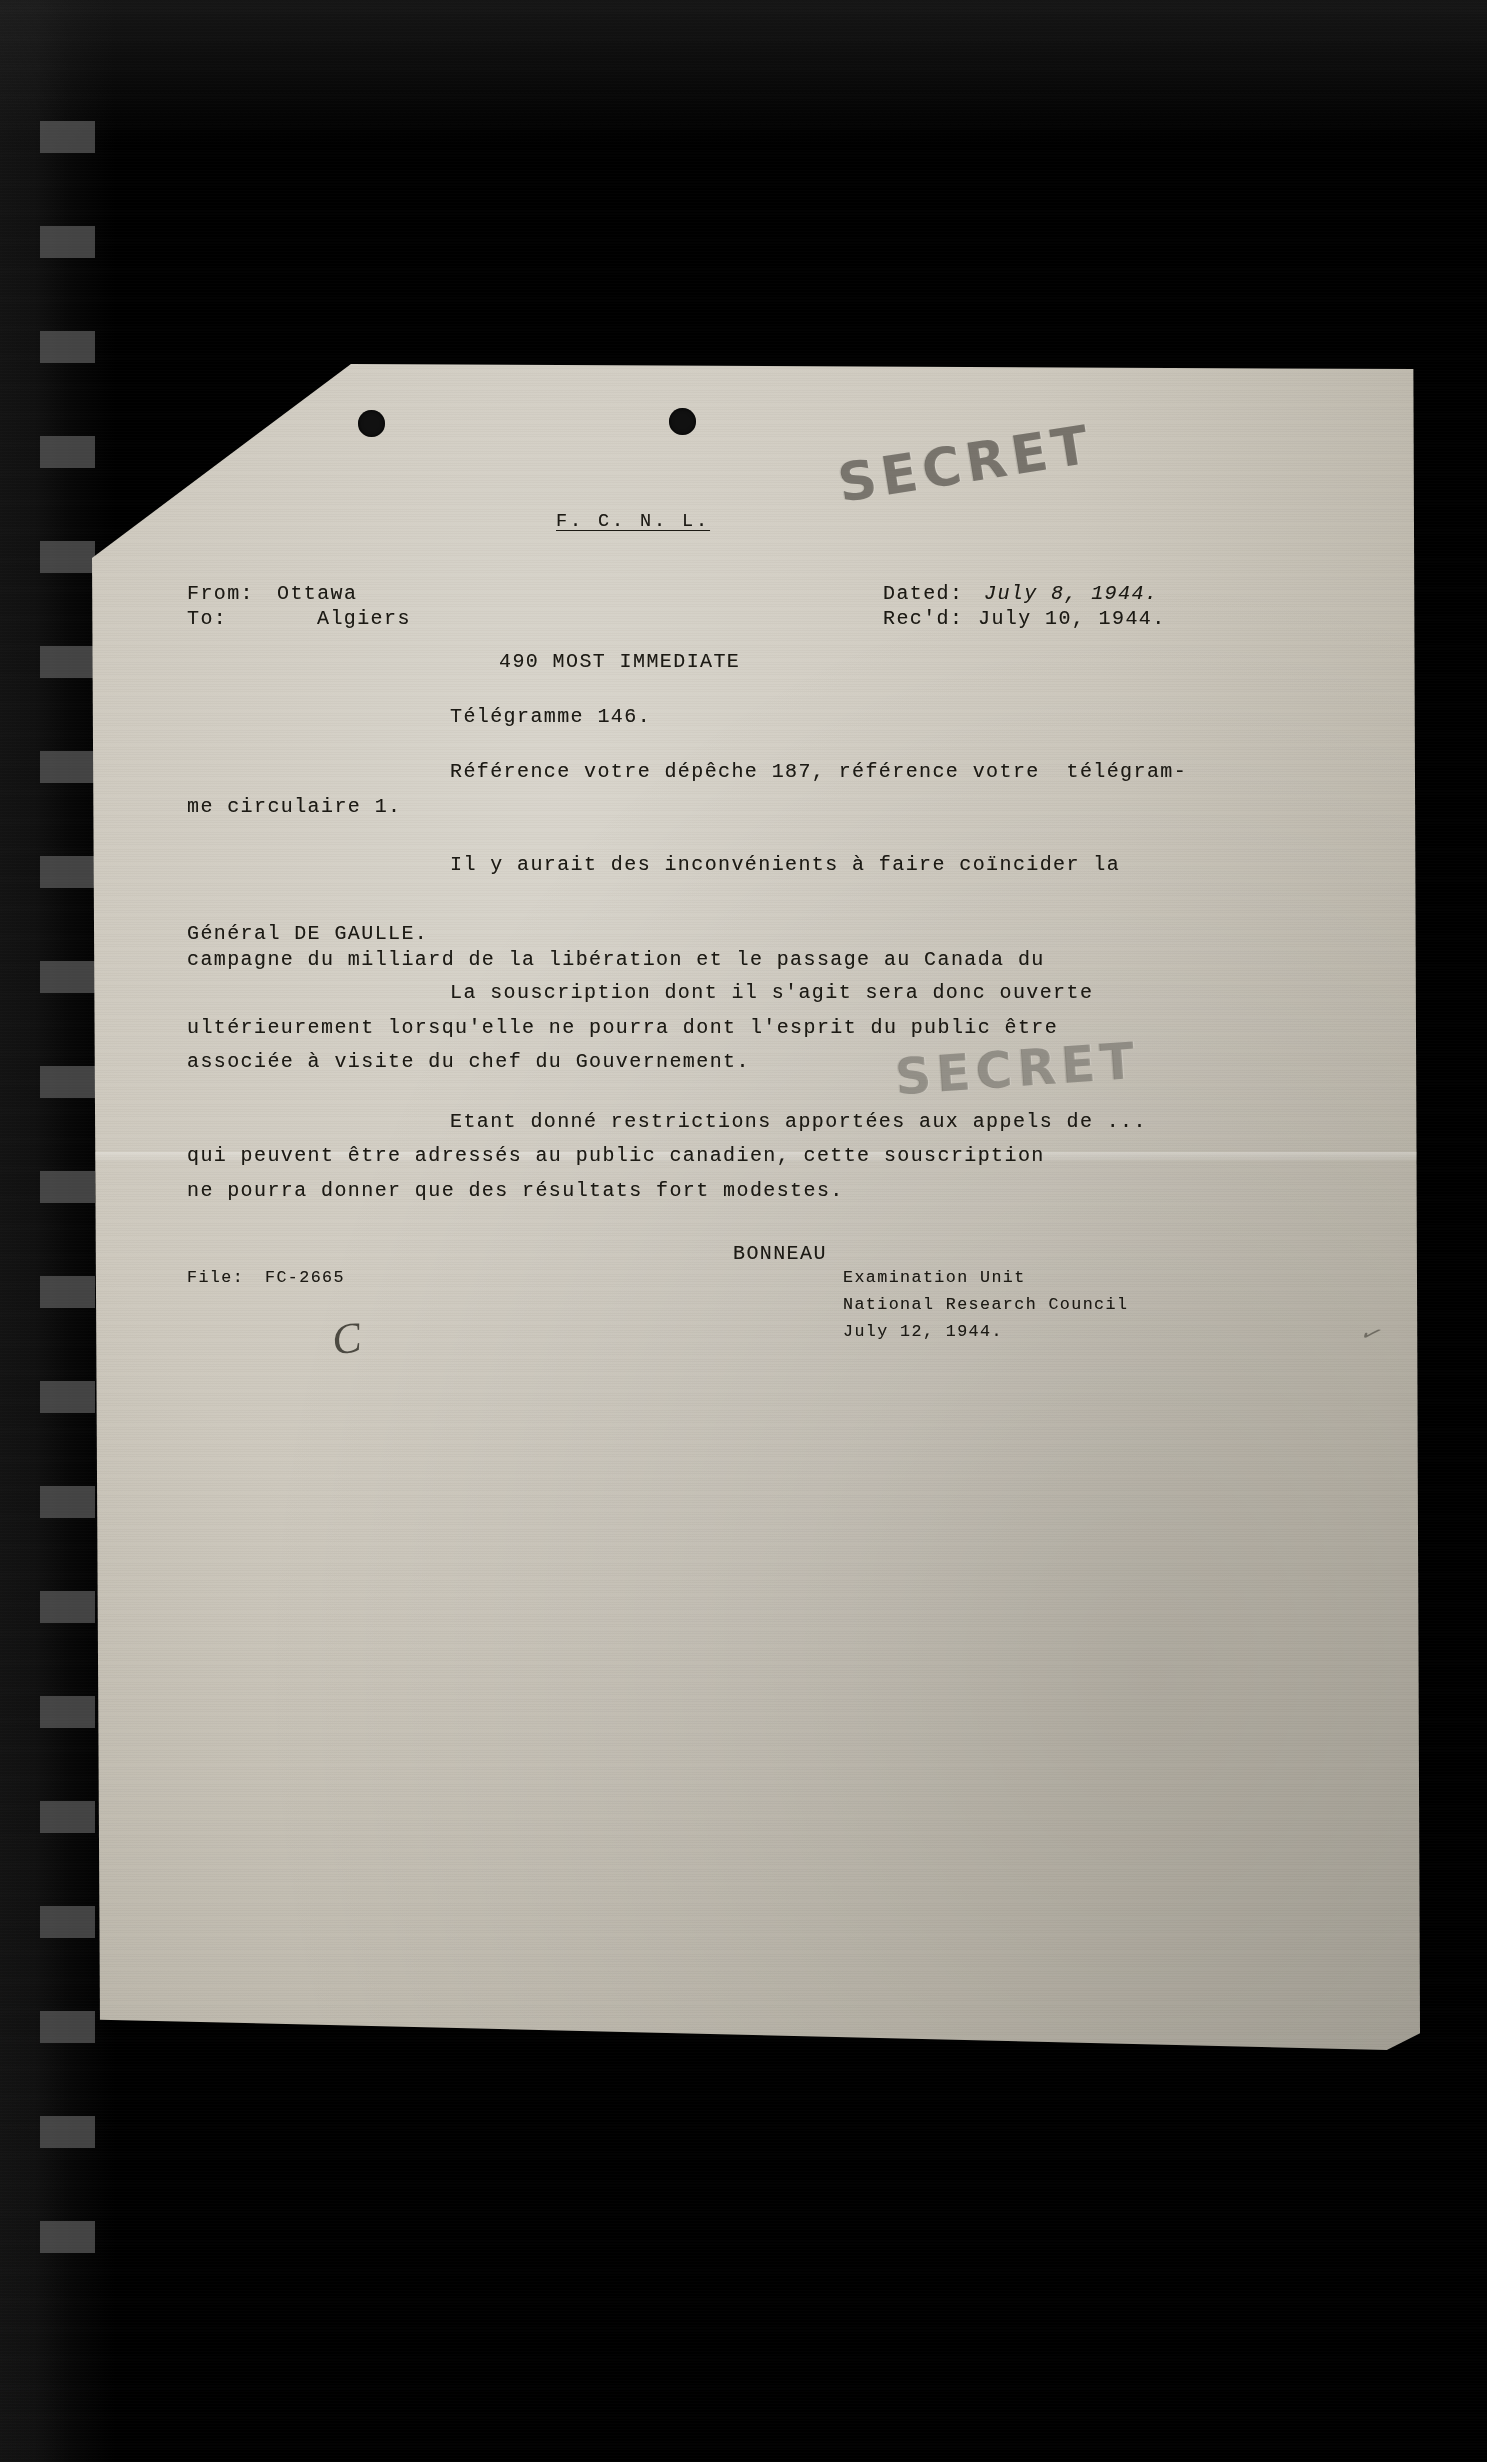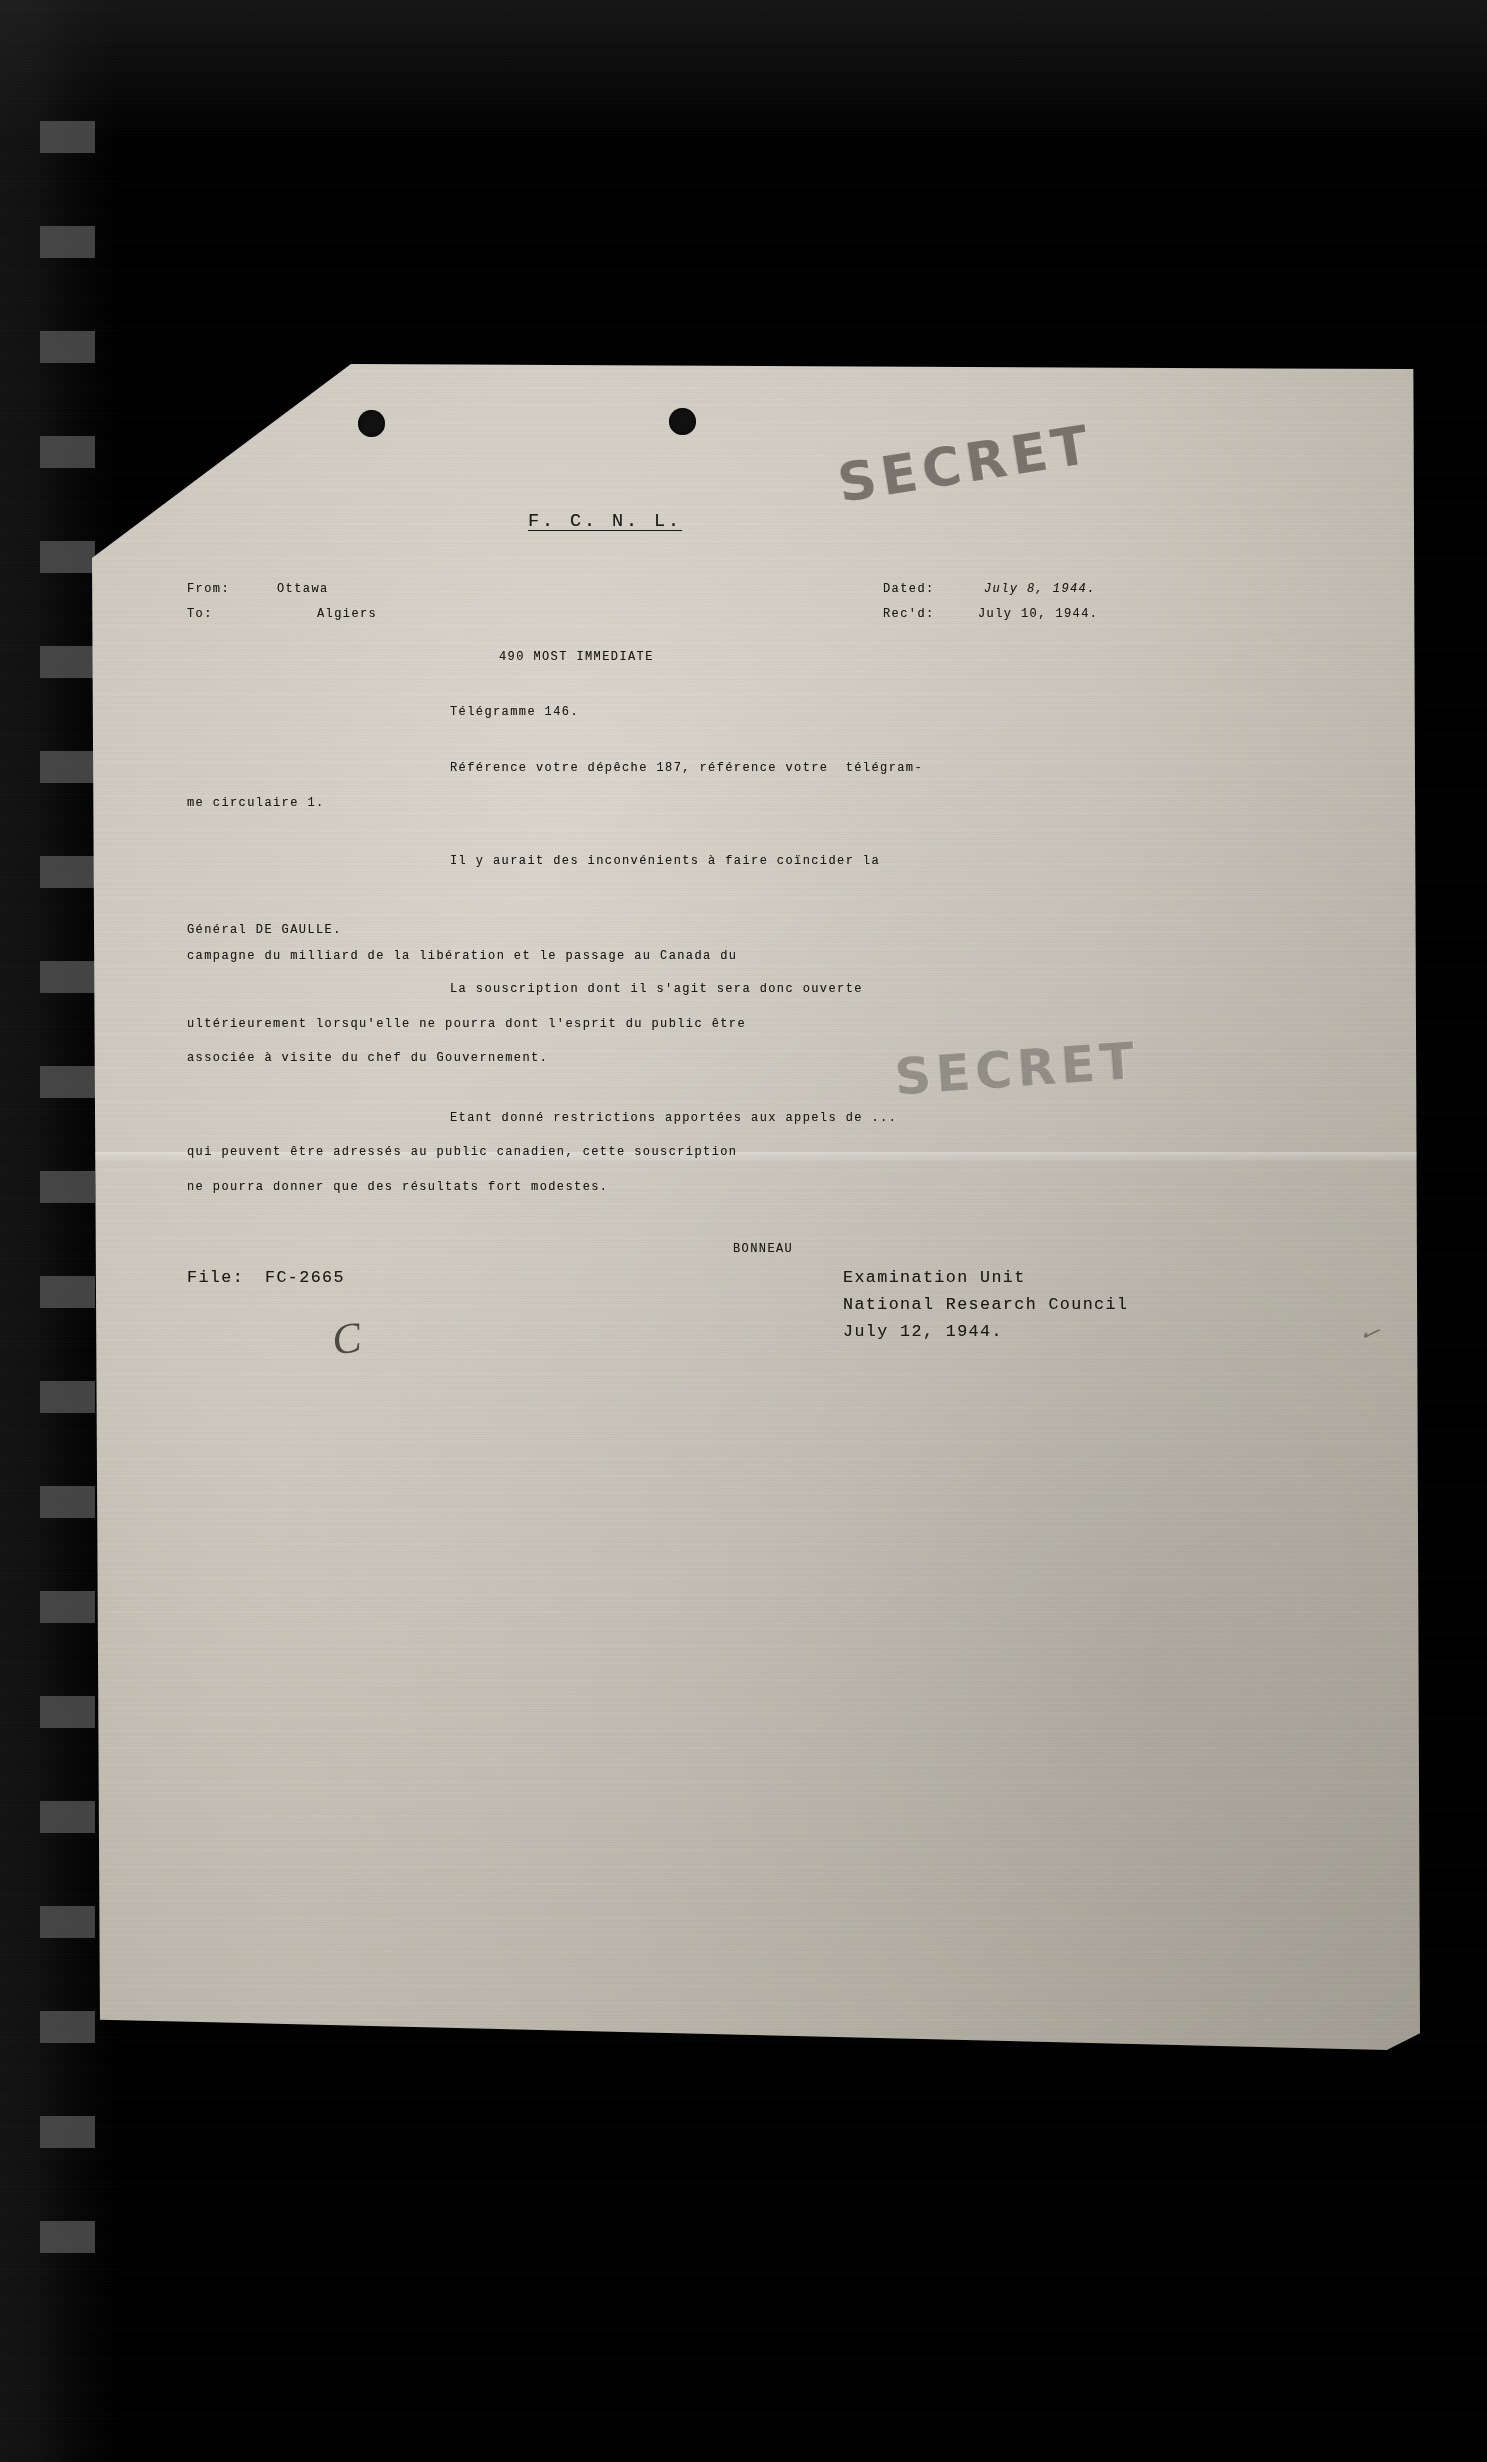--- a/index.html
+++ b/index.html
@@ -103,31 +103,32 @@
     background: #111;
     box-shadow: 0 0 3.5px 1.2px rgba(0,0,0,0.55) inset;
   }
   .punch-left  { left: 266px; top: 46px; }
   .punch-right { left: 577px; top: 44px; }
 
   
   .t {
     position: absolute;
     font-family: "Liberation Mono", "DejaVu Sans Mono", monospace;
-    font-size: 12px;
+    font-size: 20px;
     letter-spacing: 1.4px;
     color: #1c1a14;
     white-space: pre;
     text-shadow: 0 0 0.6px rgba(0,0,0,0.35);
   }
   .heading {
     font-size: 18.5px;
     letter-spacing: 2.9px;
     text-decoration: underline;
     text-underline-offset: 4px;
+    margin-left: 28px;
   }
   .body-line { line-height: 1.0; }
   .small { font-size: 16.7px; }
 
   
   .stamp {
     position: absolute;
     font-family: "DejaVu Sans", sans-serif;
     font-weight: 700;
     letter-spacing: 5.2px;

